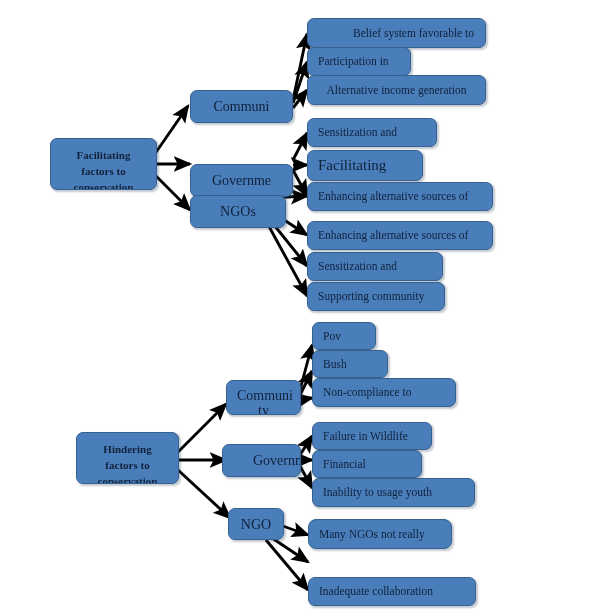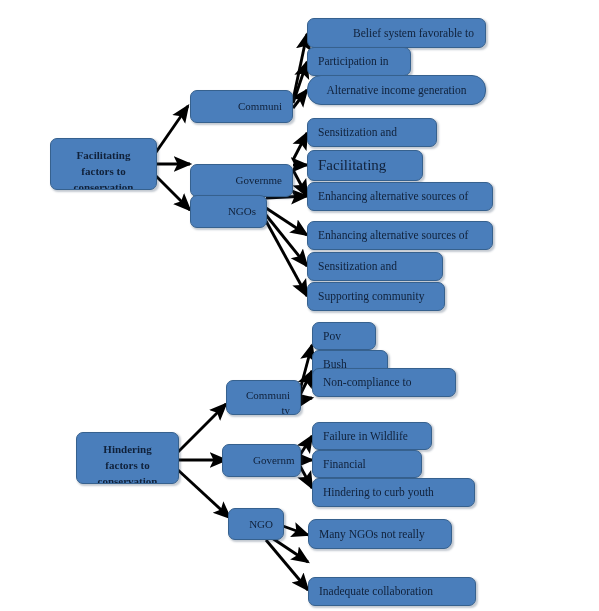--- a/index.html
+++ b/index.html
@@ -56,22 +56,22 @@
     text-align: center;
     align-items: flex-start;
     padding-top: 8px;
   }
   .node.root .txt {
     padding: 0 6px;
   }
   
   .node.mid {
     justify-content: center;
-    text-align: right;
-    font-size: 11px;
+    text-align: center;
+    font-size: 14px;
   }
   .node.mid.clipped {
     align-items: flex-start;
     padding-top: 7px;
     line-height: 15px;
   }
   
   .node.leaf .txt {
     text-align: left;
   }
@@ -134,33 +134,33 @@
   </div>
 
   <div class="node mid" style="left:190px; top:90px; width:103px; height:33px;">
     <span class="txt">Communi</span>
   </div>
 
   <div class="node mid" style="left:190px; top:148px; width:103px; height:33px;margin-top:16px;">
     <span class="txt">Governme</span>
   </div>
 
-  <div class="node mid" style="left:190px; top:195px; width:77px; height:33px;">
+  <div class="node mid" style="left:190px; top:195px; width:96px; height:33px;">
     <span class="txt">NGOs</span>
   </div>
 
   <div class="node leaf" style="left:307px; top:18px; width:179px; height:30px; justify-content:center;">
     <span class="txt" style="text-align:center;padding-left:44px;">Belief system favorable to</span>
   </div>
 
   <div class="node leaf" style="left:307px; top:47px; width:104px; height:29px;">
     <span class="txt">Participation  in</span>
   </div>
 
-  <div class="node leaf" style="left:307px; top:75px; width:179px; height:30px; justify-content:center;border-radius:14px;">
+  <div class="node leaf" style="left:307px; top:75px; width:179px; height:30px; justify-content:center;">
     <span class="txt" style="text-align:center;">Alternative  income generation</span>
   </div>
 
   <div class="node leaf" style="left:307px; top:118px; width:130px; height:29px;">
     <span class="txt">Sensitization  and</span>
   </div>
 
   <div class="node leaf big" style="left:307px; top:150px; width:116px; height:31px;">
     <span class="txt">Facilitating</span>
   </div>
@@ -201,34 +201,34 @@
   </div>
 
   <div class="node leaf" style="left:312px; top:322px; width:64px; height:28px;">
     <span class="txt">Pov</span>
   </div>
 
   <div class="node leaf" style="left:312px; top:350px; width:76px; height:28px;">
     <span class="txt">Bush</span>
   </div>
 
-  <div class="node leaf" style="left:312px; top:368px; width:144px; height:29px;">
+  <div class="node leaf" style="left:312px; top:378px; width:144px; height:29px;">
     <span class="txt">Non-compliance  to</span>
   </div>
 
   <div class="node leaf" style="left:312px; top:422px; width:120px; height:28px;">
     <span class="txt">Failure in Wildlife</span>
   </div>
 
   <div class="node leaf" style="left:312px; top:450px; width:110px; height:28px;">
     <span class="txt">Financial</span>
   </div>
 
   <div class="node leaf" style="left:312px; top:478px; width:163px; height:29px;">
-    <span class="txt">Hindering  to curb youth</span>
+    <span class="txt">Inability  to usage youth</span>
   </div>
 
   <div class="node leaf" style="left:308px; top:519px; width:144px; height:30px;border-radius:8px;">
     <span class="txt">Many NGOs not really</span>
   </div>
 
 
   <div class="node leaf" style="left:308px; top:577px; width:168px; height:29px;">
     <span class="txt">Inadequate collaboration</span>
   </div>

